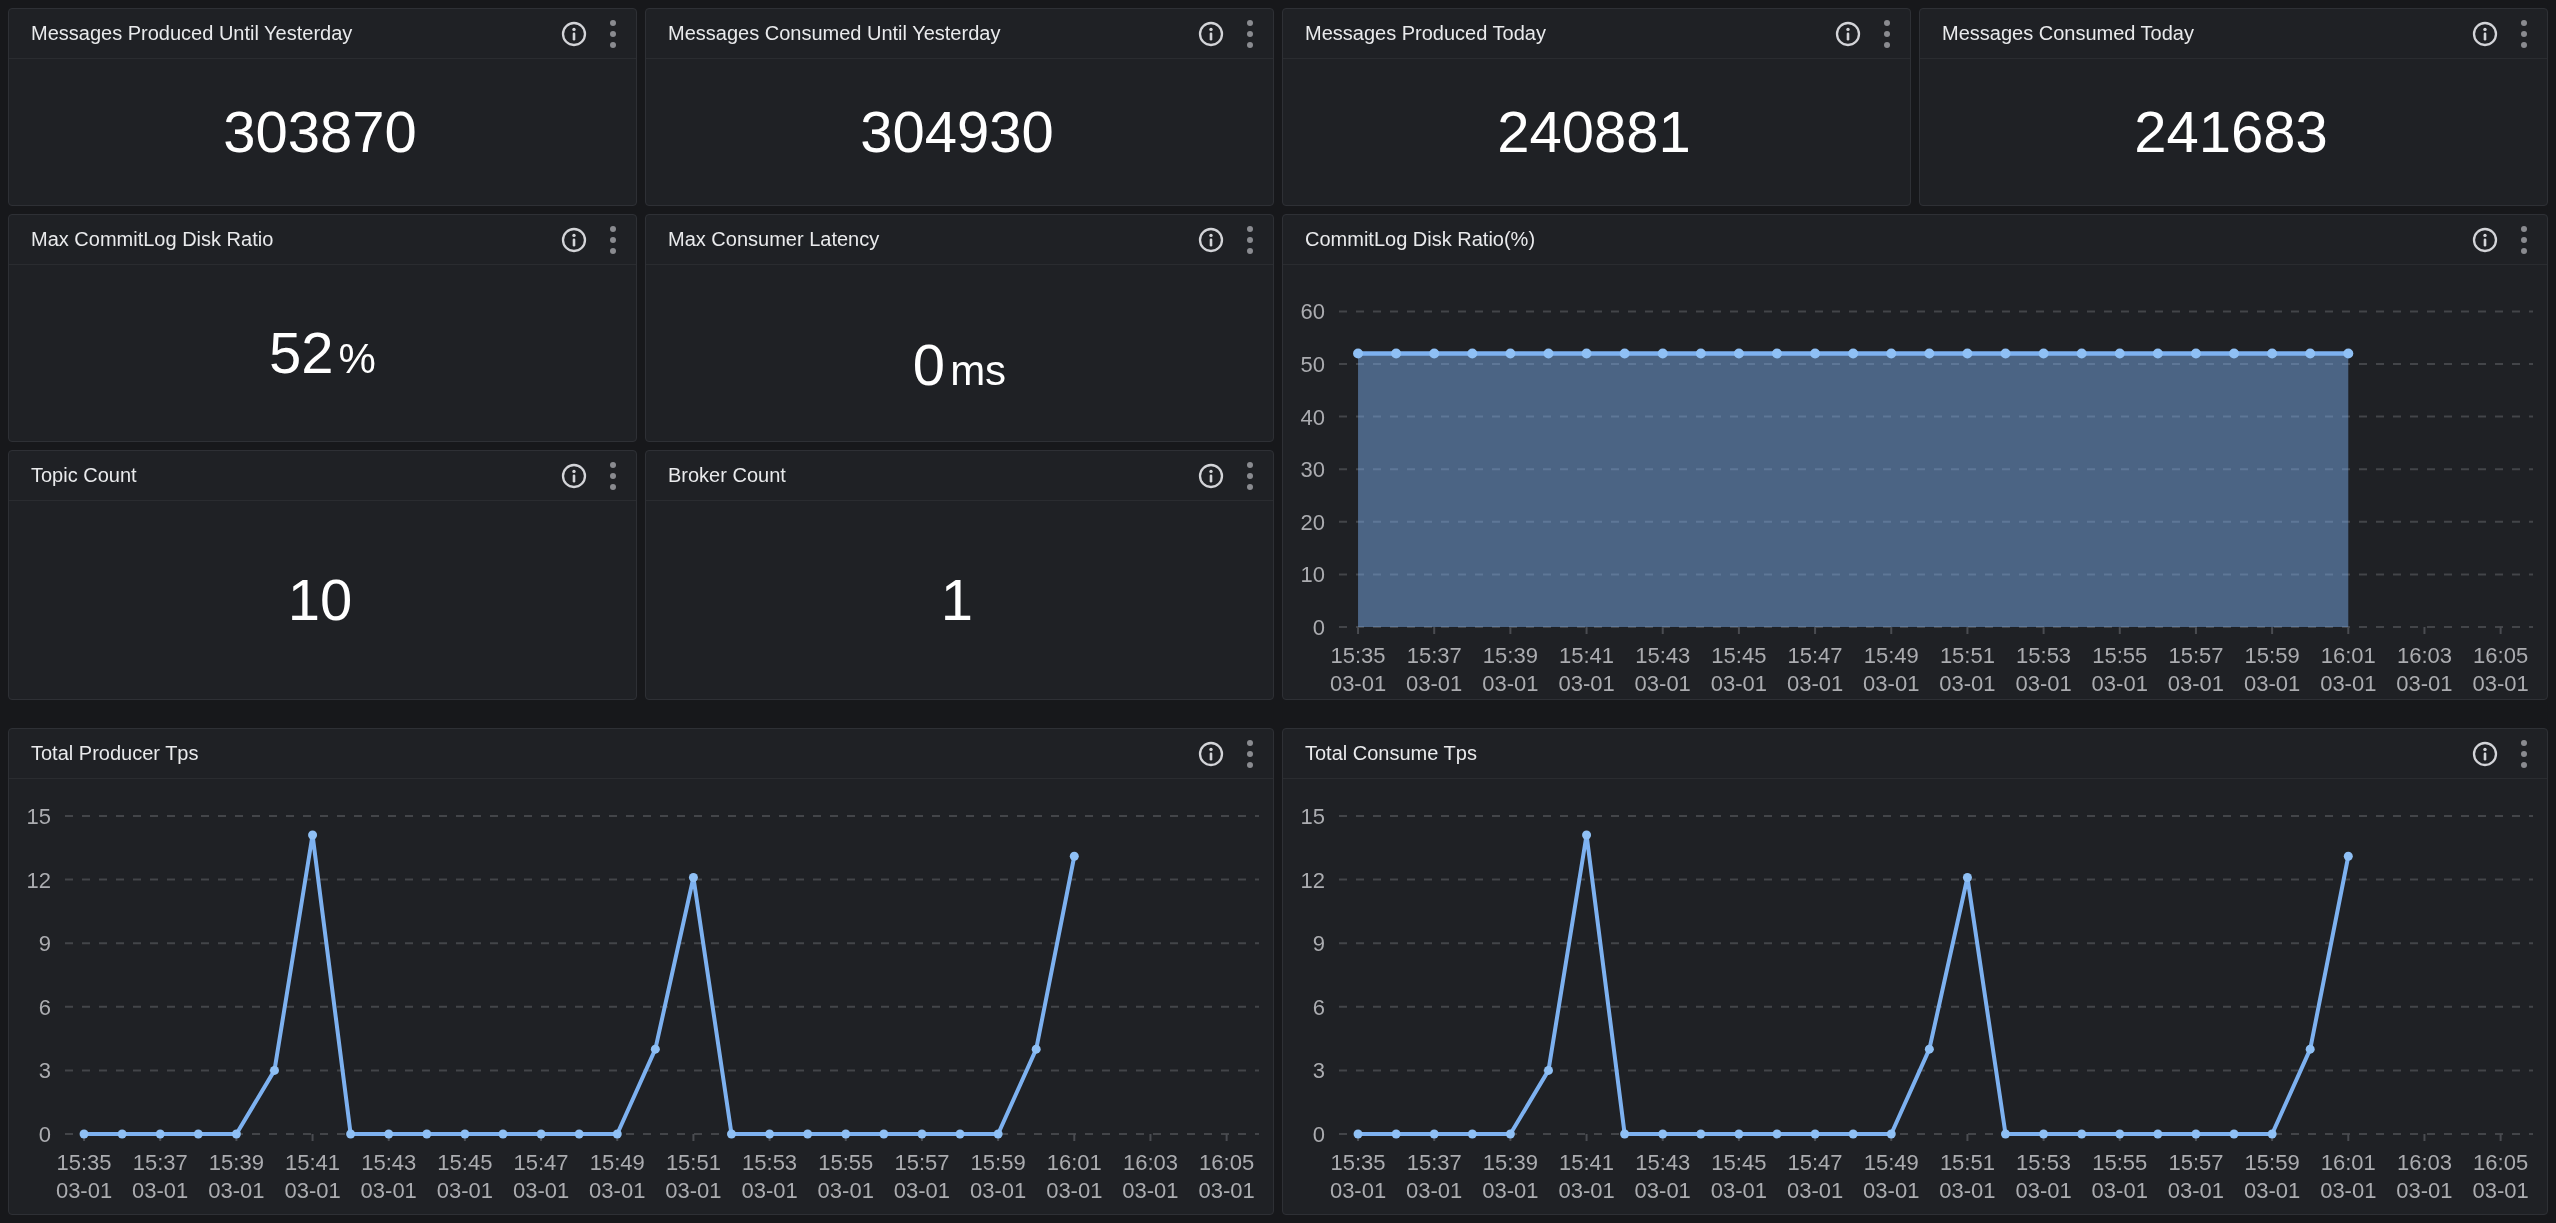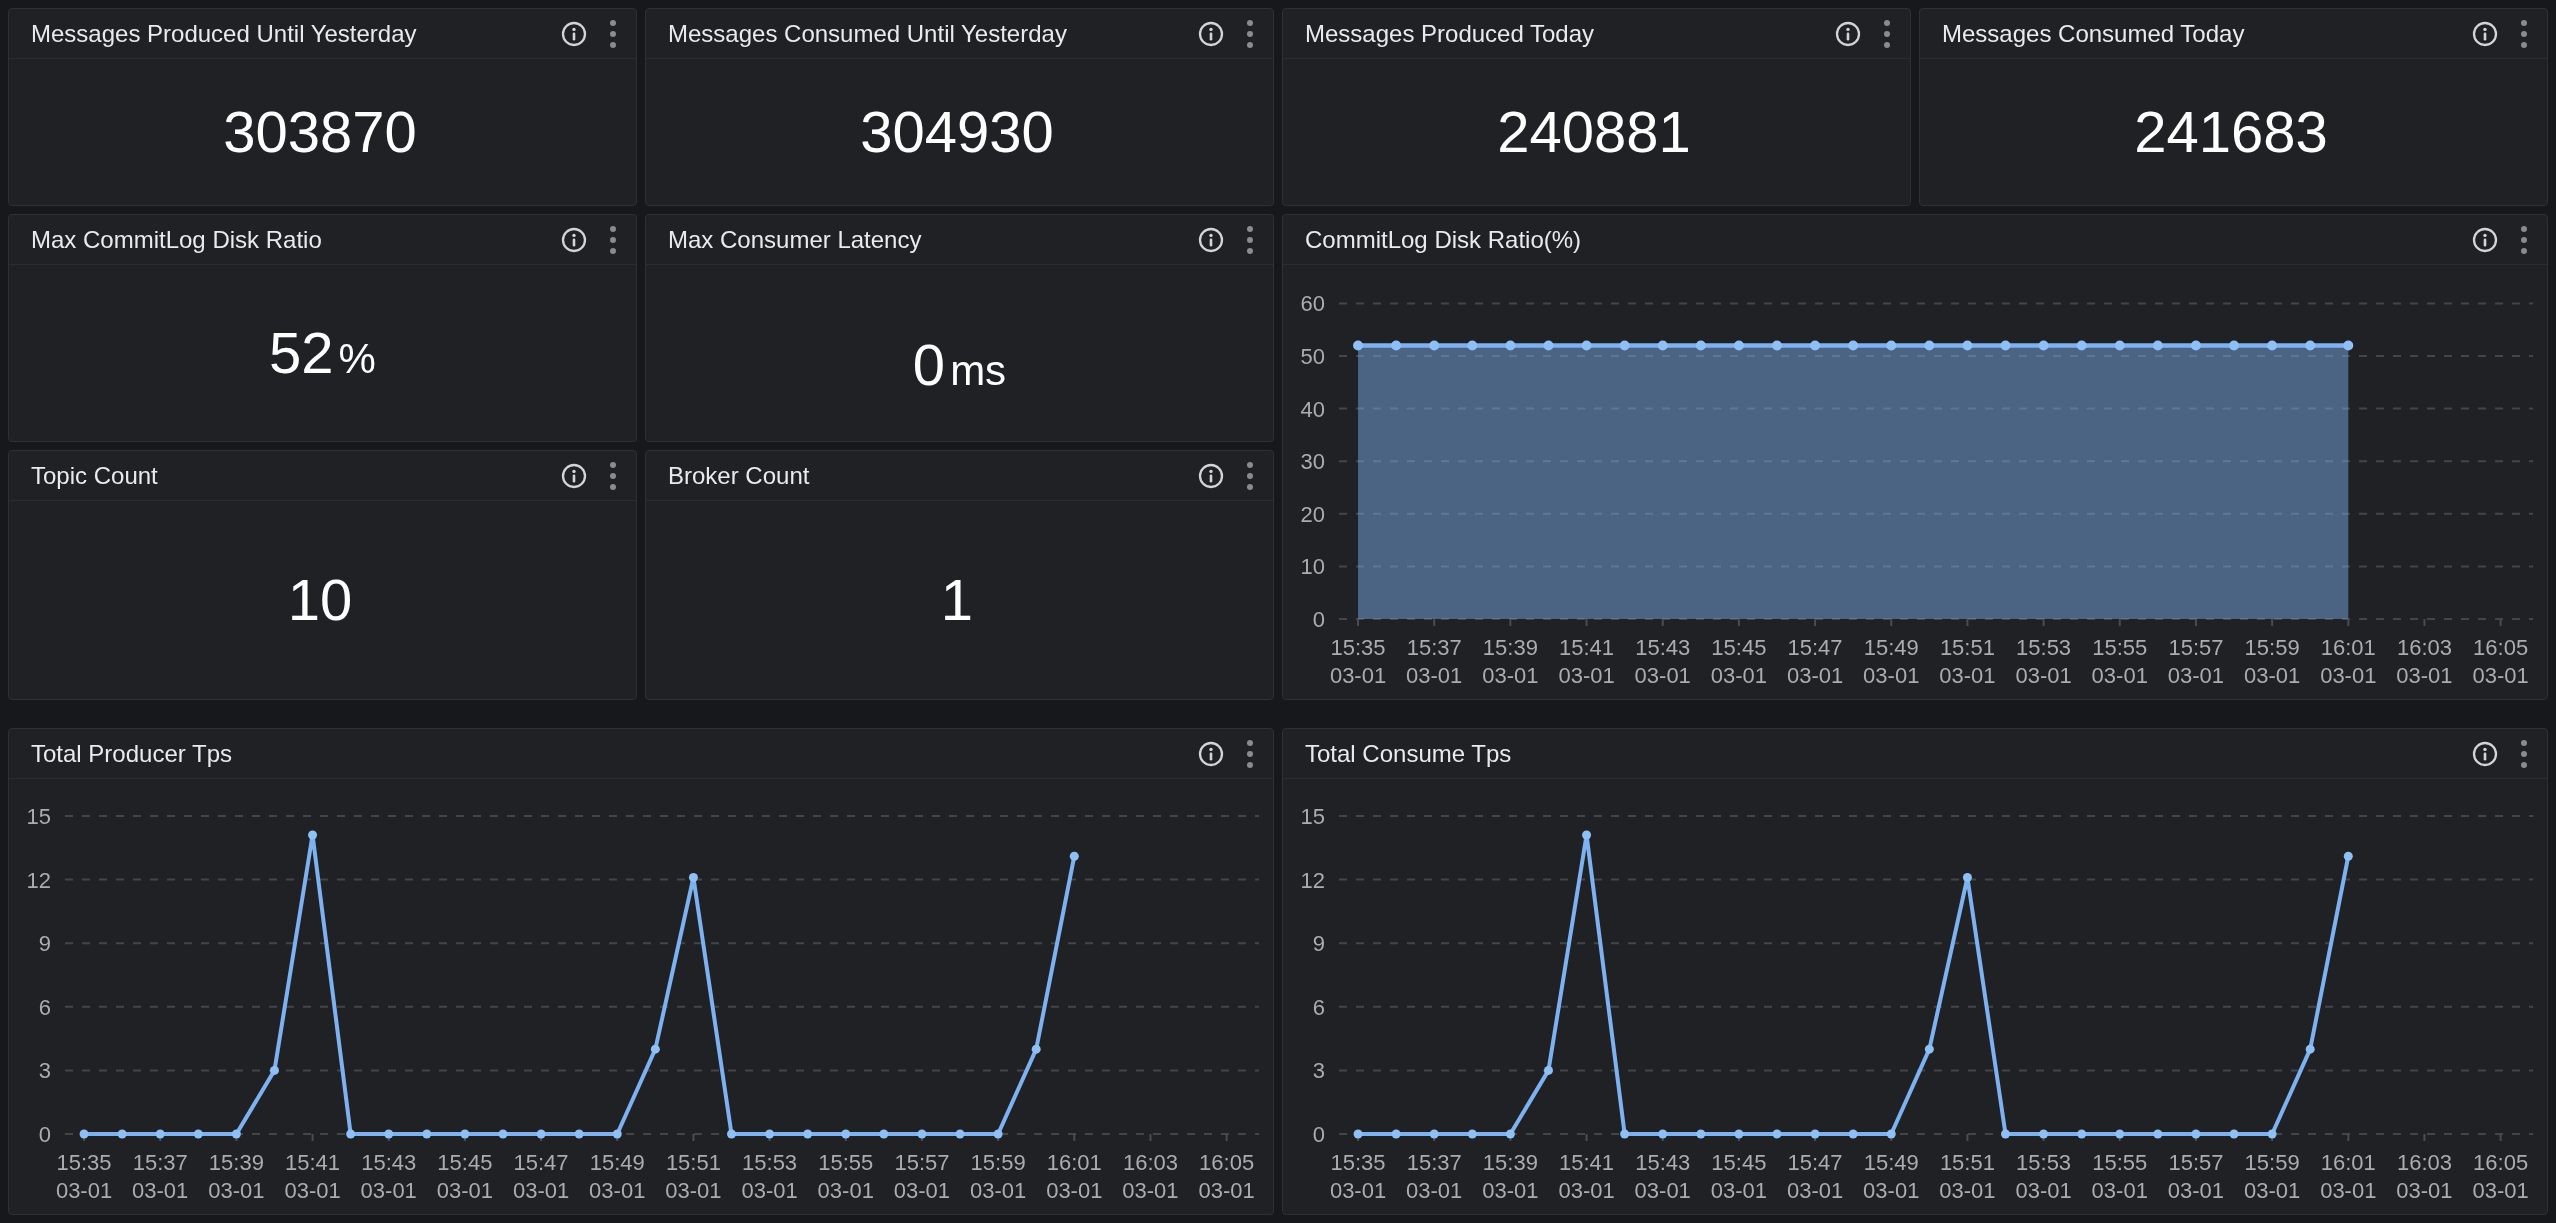--- a/index.html
+++ b/index.html
@@ -10,32 +10,32 @@
     grid-template-rows:198px 228px 250px 12px 487px;gap:8px;
   }
   .panel{
     background:#1f2125;border:1px solid #2e3035;border-radius:4px;
     display:flex;flex-direction:column;min-width:0;overflow:hidden;
   }
   .panel-header{
     flex:0 0 49px;display:flex;align-items:center;
     padding:0 18px 0 22px;border-bottom:1px solid #2a2c30;
   }
-  .panel-title{font-size:24px;font-weight:500;color:#e9eaec;white-space:nowrap;}
+  .panel-title{font-size:20px;font-weight:500;color:#e9eaec;white-space:nowrap;}
   .header-actions{margin-left:auto;display:flex;align-items:center;gap:20px;}
   .info-btn{display:flex;align-items:center;color:#d3d4d8;cursor:pointer;}
   .kebab{display:flex;flex-direction:column;gap:5px;padding:4px 2px;cursor:pointer;}
   .kebab .dot{width:6px;height:6px;border-radius:50%;background:#8a8b90;}
   .stat-body{flex:1;display:flex;align-items:baseline;}
   .stat-body-inner{margin:auto;display:flex;align-items:baseline;}
   .stat-value{font-size:58px;font-weight:500;color:#ffffff;line-height:1;}
   .stat-unit{font-size:42px;font-weight:500;color:#ffffff;margin-left:5px;line-height:1;}
   .chart-body{flex:1;position:relative;}
   .chart-body svg{position:absolute;left:0;top:0;}
-  .chart-commitlog{grid-column:3/5;grid-row:2/4;}
+  .chart-commitlog{grid-column:3/5;grid-row:2/4;gap:8px;}
   .row-bottom-left{grid-column:1/3;grid-row:5;}
   .row-bottom-right{grid-column:3/5;grid-row:5;}
 </style>
 </head>
 <body>
 
 <div class="dashboard">
 
   <div class="panel">
     <div class="panel-header">

